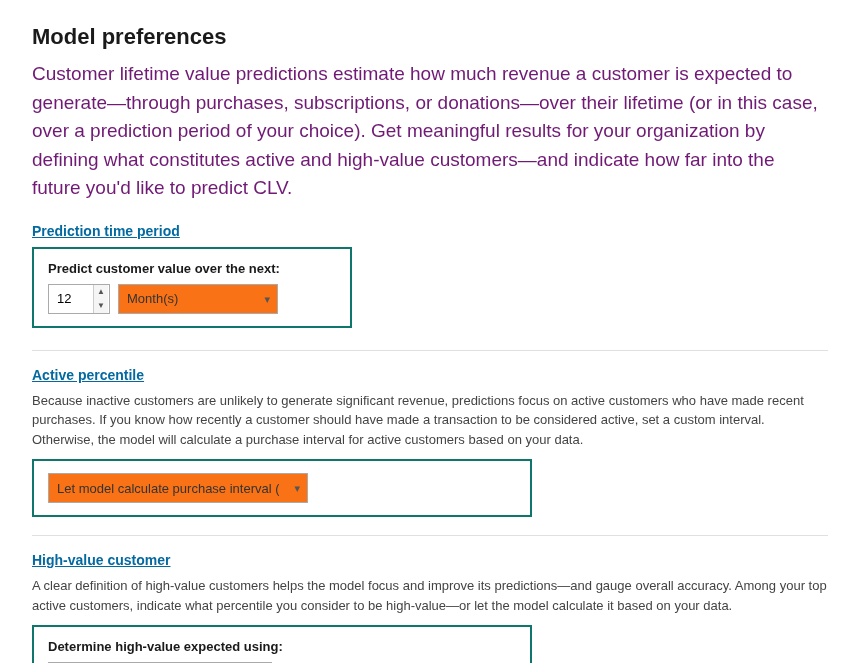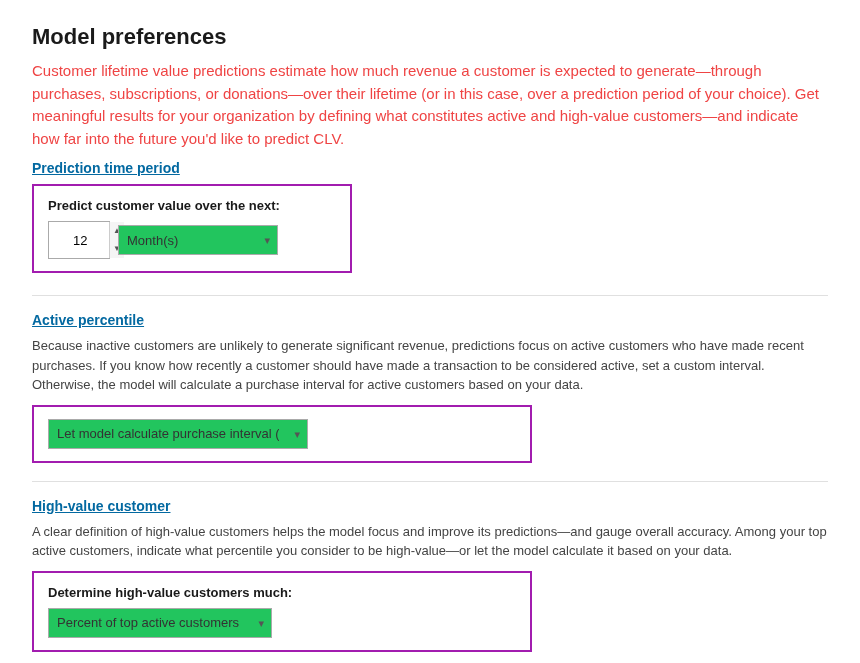--- a/index.html
+++ b/index.html
@@ -18,37 +18,37 @@
       padding: 24px 32px 16px 32px;
       overflow-y: auto;
     }
     h1 {
       font-size: 22px;
       font-weight: 600;
       margin-bottom: 10px;
       color: #1a1a1a;
     }
     .description {
-      font-size: 15px;
-      color: #ef4444;
+      font-size: 19px;
+      color: #701a75;
       line-height: 1.5;
-      margin-bottom: 10px;
+      margin-bottom: 20px;
     }
     .section-title {
       font-size: 14px;
       font-weight: 600;
       margin-bottom: 8px;
       color: #0369a1;
       text-decoration: underline;
     }
     .section {
       margin-bottom: 18px;
     }
     .bordered-box {
-      border: 2px solid #a21caf;
+      border: 2px solid #0f766e;
       padding: 12px 14px;
       margin-bottom: 4px;
       display: inline-block;
       min-width: 320px;
     }
     .bordered-box.full {
       display: block;
       width: 100%;
       max-width: 500px;
     }
@@ -63,22 +63,21 @@
       align-items: center;
       gap: 8px;
     }
     .number-input-wrap {
       position: relative;
       display: flex;
       align-items: center;
       border: 1px solid #aaa;
       background: #fff;
       width: 62px;
-      height: 38px;
-      padding-left: 16px;
+      height: 30px;
     }
     .number-input {
       width: 44px;
       border: none;
       outline: none;
       padding: 4px 4px 4px 8px;
       font-size: 13px;
       background: transparent;
     }
     .spin-buttons {
@@ -101,21 +100,21 @@
       line-height: 1;
     }
     .select-wrap {
       position: relative;
       display: inline-block;
     }
     select {
       appearance: none;
       -webkit-appearance: none;
       border: 1px solid #aaa;
-      background: #22c55e;
+      background: #f97316;
       padding: 4px 28px 4px 8px;
       font-size: 13px;
       height: 30px;
       cursor: pointer;
       outline: none;
       color: #333;
     }
     .select-wrap::after {
       content: '▾';
       position: absolute;
@@ -186,21 +185,21 @@
       </div>
     </div>
   </div>
 
   <hr class="divider">
 
   <div class="section">
     <div class="section-title">High-value customer</div>
     <p class="section-desc">A clear definition of high-value customers helps the model focus and improve its predictions—and gauge overall accuracy. Among your top active customers, indicate what percentile you consider to be high-value—or let the model calculate it based on your data.</p>
     <div class="bordered-box full">
-      <div class="box-label">Determine high-value customers much:</div>
+      <div class="box-label">Determine high-value expected using:</div>
       <div class="select-wrap">
         <select class="select-highval">
           <option>Percent of top active customers</option>
           <option>Let model calculate</option>
           <option>Custom value</option>
         </select>
       </div>
     </div>
 
   </div>

